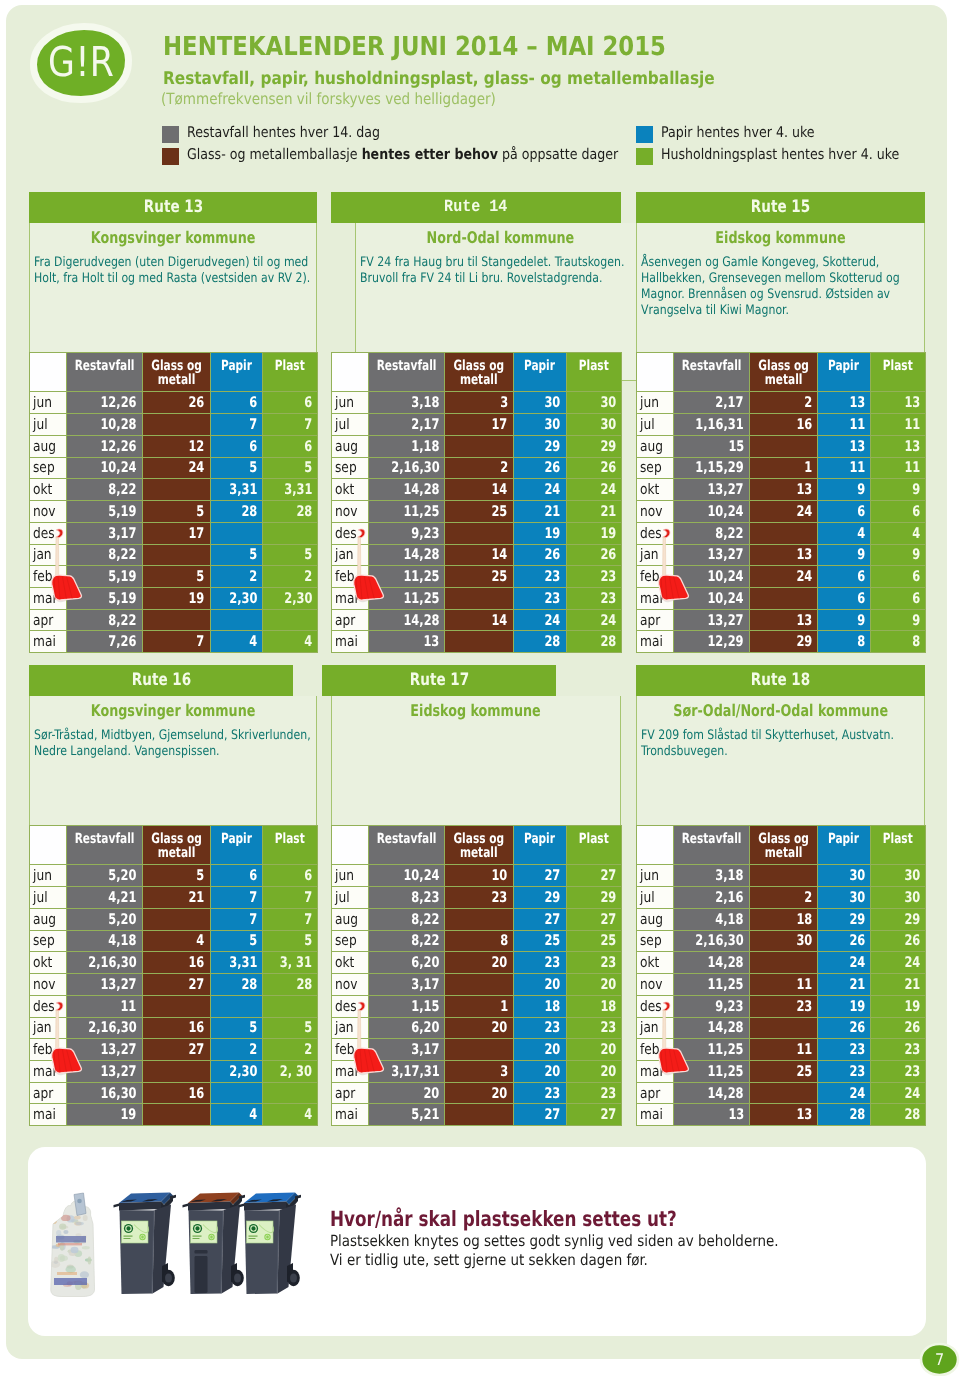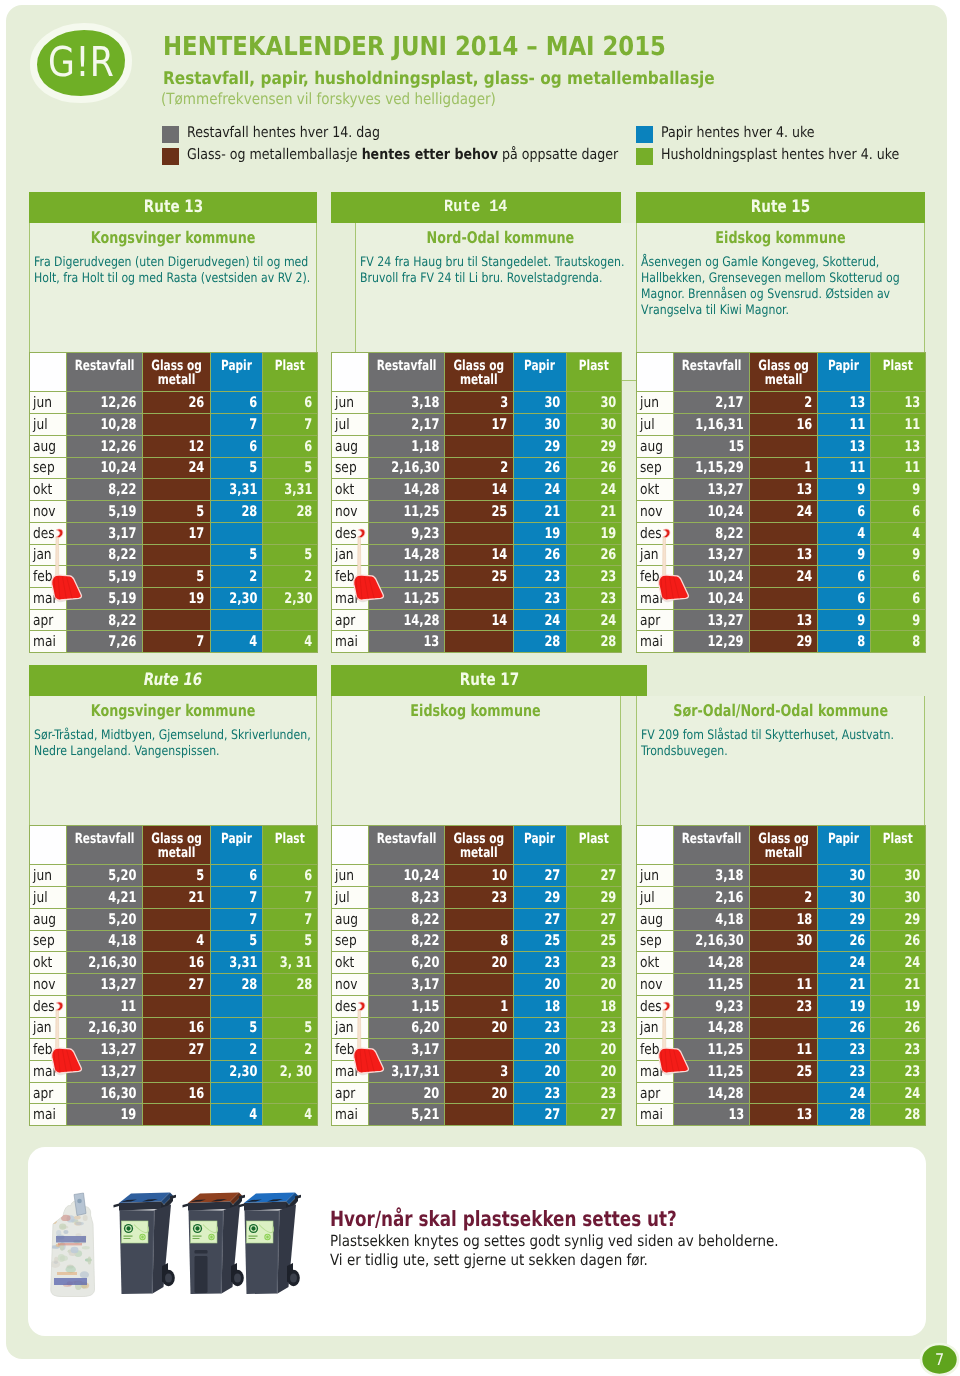--- a/index.html
+++ b/index.html
@@ -457,21 +457,21 @@
   </tr>
  </tbody>
 </table>
 <svg class="shovel" width="34" height="78" viewBox="0 0 34 78" style="left:658px;top:528px;">
   <path d="M5.0 50.2 L20.0 49.0 L31.6 68.0 L10.5 74.2 C7.2 74.6 5.4 73.0 4.4 70.4 Z" fill="#b6aba4" opacity="0.30"></path>
   <path d="M5.2 1.9 C8.4 0.2 11.6 1.3 11.9 4.1 C12.2 7.0 9.8 9.6 6.7 10.0 C5.6 10.1 4.9 9.7 4.8 8.9 C6.6 8.5 8.3 7.1 8.7 5.5 C9.1 3.9 7.7 2.6 5.2 1.9 Z" fill="#e01f17" stroke="#f7c9c6" stroke-width="0.8" stroke-linejoin="round"></path>
   <path d="M5.0 9.2 L7.5 9.4 L7.8 48.8 L4.6 48.6 Z" fill="#f6e2cf" stroke="#e7c8ad" stroke-width="0.5"></path>
   <path d="M2.8 48.8 C3.8 47.3 6.2 47.0 8.6 47.1 L18.8 47.8 C20.8 48.0 22.0 49.4 23.0 51.4 L30.0 66.6 C30.9 68.6 30.2 70.0 27.6 70.4 L9.2 72.0 C6.2 72.3 4.4 70.8 3.4 68.2 L0.8 56.4 C0.2 52.8 1.4 50.4 2.8 48.8 Z" fill="#f41c18" stroke="#fadad6" stroke-width="1.3" stroke-linejoin="round"></path>
   <path d="M7.0 48.2 L9.0 71.6 M11.4 48.4 L15.4 71.0 M15.6 48.6 L21.2 70.6 M3.0 49.6 L4.6 71.6" stroke="#cf1410" stroke-width="0.9" fill="none" opacity="0.45"></path>
 </svg>
-<div class="route-head" style="left:29px;top:665px;width:288px;font-style:italic;"><span>Rute 16</span></div>
+<div class="route-head" style="left:29px;top:665px;width:264px;"><span>Rute 16</span></div>
 <div class="route-body" style="left:29px;top:696px;width:288px;height:130px;">
   <div class="kommune"><span>Kongsvinger kommune</span></div>
   <div class="desc">
    <div><span>Sør-Tråstad, Midtbyen, Gjemselund, Skriverlunden,</span></div>
    <div><span>Nedre Langeland. Vangenspissen.</span></div>
   </div>
 </div>
 <table class="cal" style="left:29px;top:825px;width:288px;">
  <colgroup>
         <col style="width:37.00px">
@@ -576,21 +576,21 @@
   </tr>
  </tbody>
 </table>
 <svg class="shovel" width="34" height="78" viewBox="0 0 34 78" style="left:51px;top:1001px;">
   <path d="M5.0 50.2 L20.0 49.0 L31.6 68.0 L10.5 74.2 C7.2 74.6 5.4 73.0 4.4 70.4 Z" fill="#b6aba4" opacity="0.30"></path>
   <path d="M5.2 1.9 C8.4 0.2 11.6 1.3 11.9 4.1 C12.2 7.0 9.8 9.6 6.7 10.0 C5.6 10.1 4.9 9.7 4.8 8.9 C6.6 8.5 8.3 7.1 8.7 5.5 C9.1 3.9 7.7 2.6 5.2 1.9 Z" fill="#e01f17" stroke="#f7c9c6" stroke-width="0.8" stroke-linejoin="round"></path>
   <path d="M5.0 9.2 L7.5 9.4 L7.8 48.8 L4.6 48.6 Z" fill="#f6e2cf" stroke="#e7c8ad" stroke-width="0.5"></path>
   <path d="M2.8 48.8 C3.8 47.3 6.2 47.0 8.6 47.1 L18.8 47.8 C20.8 48.0 22.0 49.4 23.0 51.4 L30.0 66.6 C30.9 68.6 30.2 70.0 27.6 70.4 L9.2 72.0 C6.2 72.3 4.4 70.8 3.4 68.2 L0.8 56.4 C0.2 52.8 1.4 50.4 2.8 48.8 Z" fill="#f41c18" stroke="#fadad6" stroke-width="1.3" stroke-linejoin="round"></path>
   <path d="M7.0 48.2 L9.0 71.6 M11.4 48.4 L15.4 71.0 M15.6 48.6 L21.2 70.6 M3.0 49.6 L4.6 71.6" stroke="#cf1410" stroke-width="0.9" fill="none" opacity="0.45"></path>
 </svg>
-<div class="route-head" style="left:331px;top:665px;width:316px;"><span>Rute 17</span></div>
+<div class="route-head" style="left:322px;top:665px;width:234px;"><span>Rute 17</span></div>
 <div class="route-body" style="left:331px;top:696px;width:290px;height:130px;">
   <div class="kommune"><span>Eidskog kommune</span></div>
 </div>
 <table class="cal" style="left:331px;top:825px;width:290px;">
  <colgroup>
         <col style="width:37.26px">
         <col style="width:76.02px">
         <col style="width:68.47px">
         <col style="width:52.86px">
         <col style="width:55.38px">
@@ -691,20 +691,21 @@
   </tr>
  </tbody>
 </table>
 <svg class="shovel" width="34" height="78" viewBox="0 0 34 78" style="left:353px;top:1001px;">
   <path d="M5.0 50.2 L20.0 49.0 L31.6 68.0 L10.5 74.2 C7.2 74.6 5.4 73.0 4.4 70.4 Z" fill="#b6aba4" opacity="0.30"></path>
   <path d="M5.2 1.9 C8.4 0.2 11.6 1.3 11.9 4.1 C12.2 7.0 9.8 9.6 6.7 10.0 C5.6 10.1 4.9 9.7 4.8 8.9 C6.6 8.5 8.3 7.1 8.7 5.5 C9.1 3.9 7.7 2.6 5.2 1.9 Z" fill="#e01f17" stroke="#f7c9c6" stroke-width="0.8" stroke-linejoin="round"></path>
   <path d="M5.0 9.2 L7.5 9.4 L7.8 48.8 L4.6 48.6 Z" fill="#f6e2cf" stroke="#e7c8ad" stroke-width="0.5"></path>
   <path d="M2.8 48.8 C3.8 47.3 6.2 47.0 8.6 47.1 L18.8 47.8 C20.8 48.0 22.0 49.4 23.0 51.4 L30.0 66.6 C30.9 68.6 30.2 70.0 27.6 70.4 L9.2 72.0 C6.2 72.3 4.4 70.8 3.4 68.2 L0.8 56.4 C0.2 52.8 1.4 50.4 2.8 48.8 Z" fill="#f41c18" stroke="#fadad6" stroke-width="1.3" stroke-linejoin="round"></path>
   <path d="M7.0 48.2 L9.0 71.6 M11.4 48.4 L15.4 71.0 M15.6 48.6 L21.2 70.6 M3.0 49.6 L4.6 71.6" stroke="#cf1410" stroke-width="0.9" fill="none" opacity="0.45"></path>
 </svg>
+<div class="route-head" style="left:636px;top:665px;width:289px;"><span>Rute 18</span></div>
 <div class="route-body" style="left:636px;top:696px;width:289px;height:130px;">
   <div class="kommune"><span>Sør-Odal/Nord-Odal kommune</span></div>
   <div class="desc">
    <div><span>FV 209 fom Slåstad til Skytterhuset, Austvatn.</span></div>
    <div><span>Trondsbuvegen.</span></div>
   </div>
 </div>
 <table class="cal" style="left:636px;top:825px;width:289px;">
  <colgroup>
         <col style="width:37.13px">

